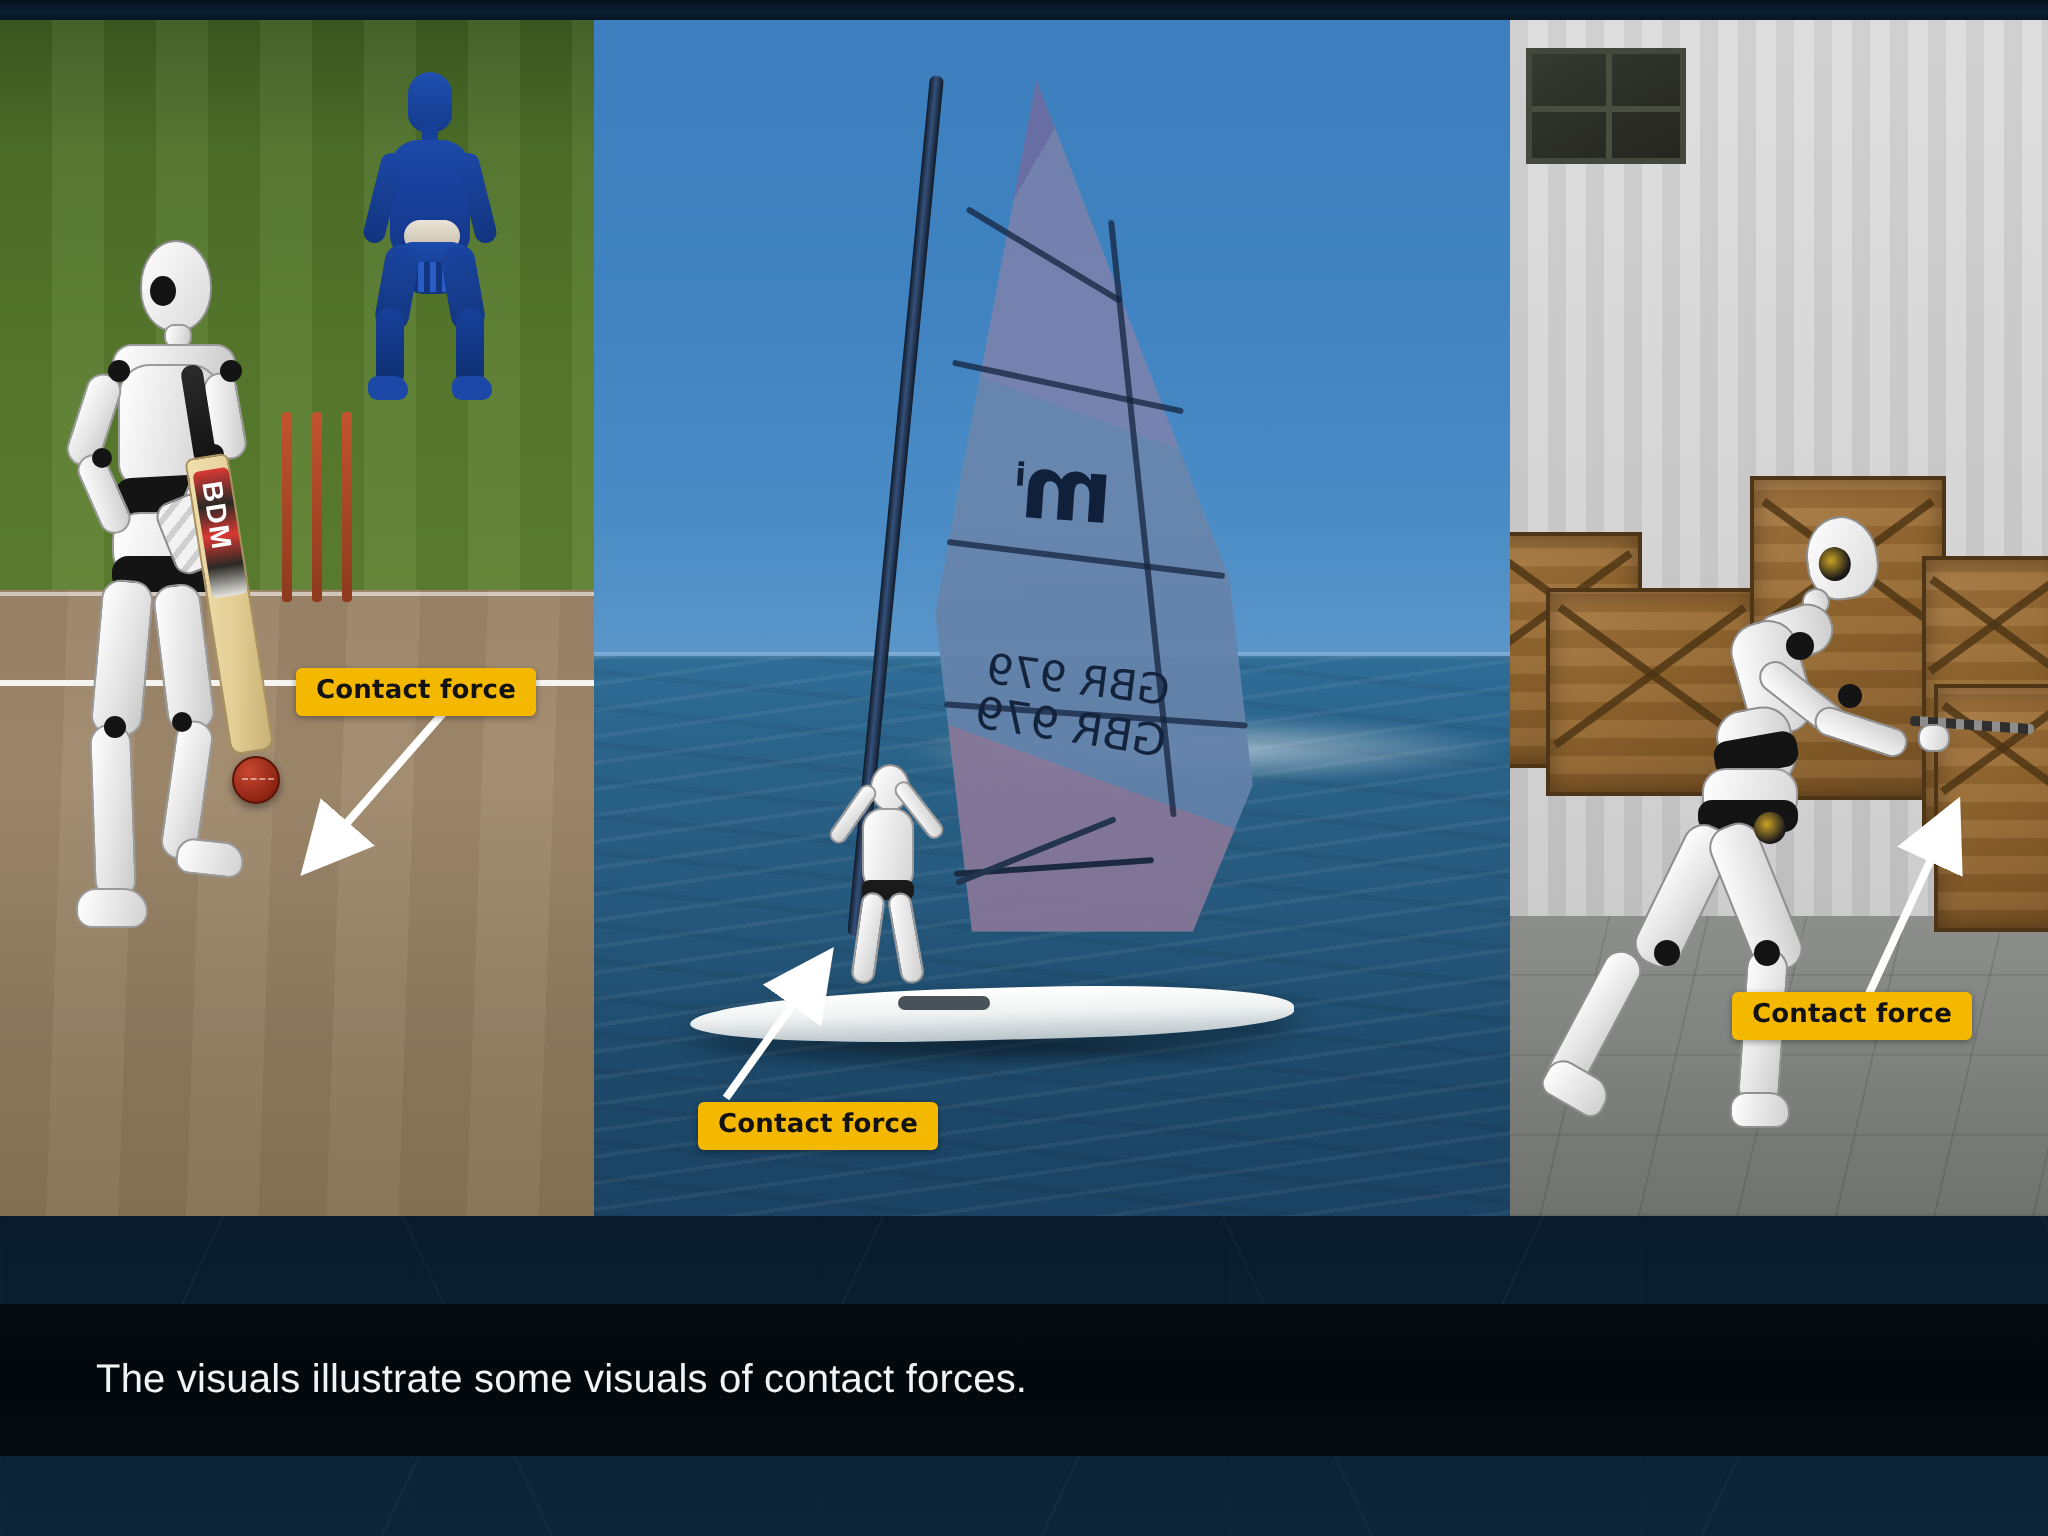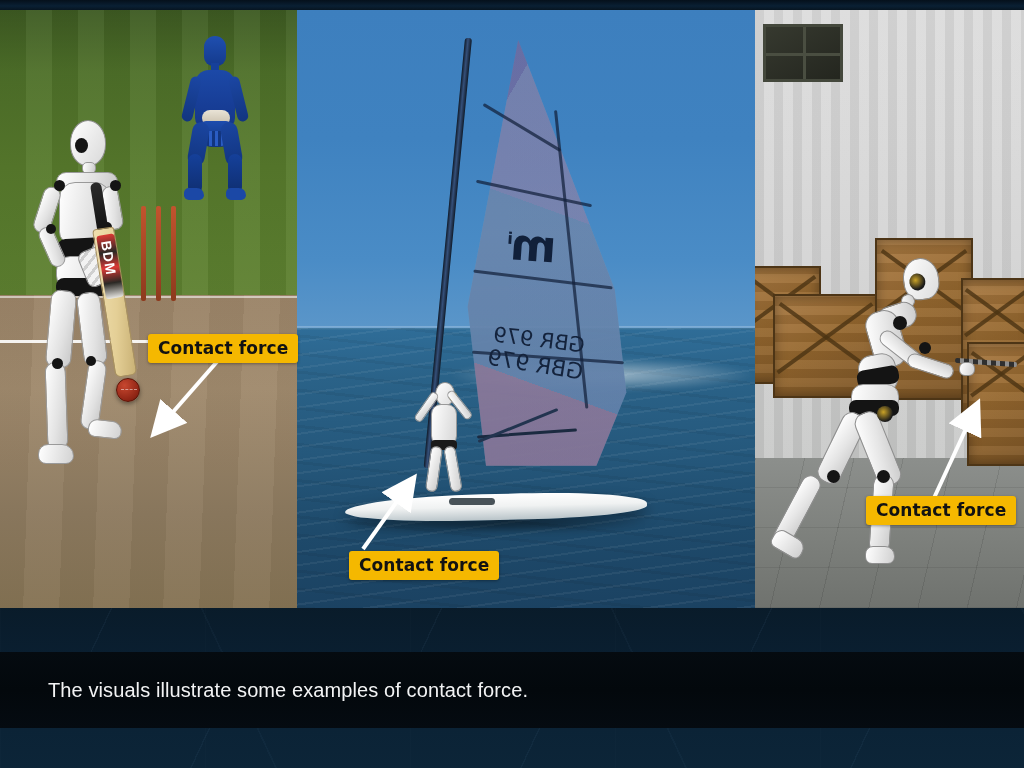--- a/index.html
+++ b/index.html
@@ -327,21 +327,21 @@
   .j2 { left:146px; top:84px; width:12px; height:12px; }
   .j3 { left:104px; top:148px; width:16px; height:16px;
       background:radial-gradient(circle at 40% 38%, #c9a227, #1a1a1a 68%); }
   .j4 { left:54px; top:212px; width:13px; height:13px; }
   .j5 { left:104px; top:212px; width:13px; height:13px; }
 
   
   .force-label {
     position:absolute; background:#f5b800; color:#121212;
     font-family:"DejaVu Sans", sans-serif;
-    font-weight:bold; font-size:17px; letter-spacing:.1px;
+    font-weight:bold; font-size:13px; letter-spacing:.1px;
     padding:4px 10px 5px; border-radius:3px; white-space:nowrap;
     box-shadow:0 1px 3px rgba(0,0,0,.35);
   }
   #label-cricket   { left:148px; top:334px; }
   #label-windsurf  { left:349px; top:551px; }
   #label-warehouse { left:866px; top:496px; }
 
   .arrow-svg { position:absolute; overflow:visible; pointer-events:none; }
   #arrow-cricket   { left:150px; top:356px; }
   #arrow-windsurf  { left:355px; top:487px; }
@@ -541,15 +541,15 @@
       </marker>
     </defs>
     <line x1="4" y1="86" x2="40" y2="8" stroke="#ffffff" stroke-width="4" marker-end="url(#ah3)"></line>
   </svg>
 
   <div class="force-label" id="label-cricket">Contact force</div>
   <div class="force-label" id="label-windsurf">Contact force</div>
   <div class="force-label" id="label-warehouse">Contact force</div>
 
   <div id="caption-band"></div>
-  <div id="caption-text">The visuals illustrate some examples of contact force.</div>
+  <div id="caption-text">The visuals illustrate some visuals of contact forces.</div>
 
 </div>
 
 </body></html>

